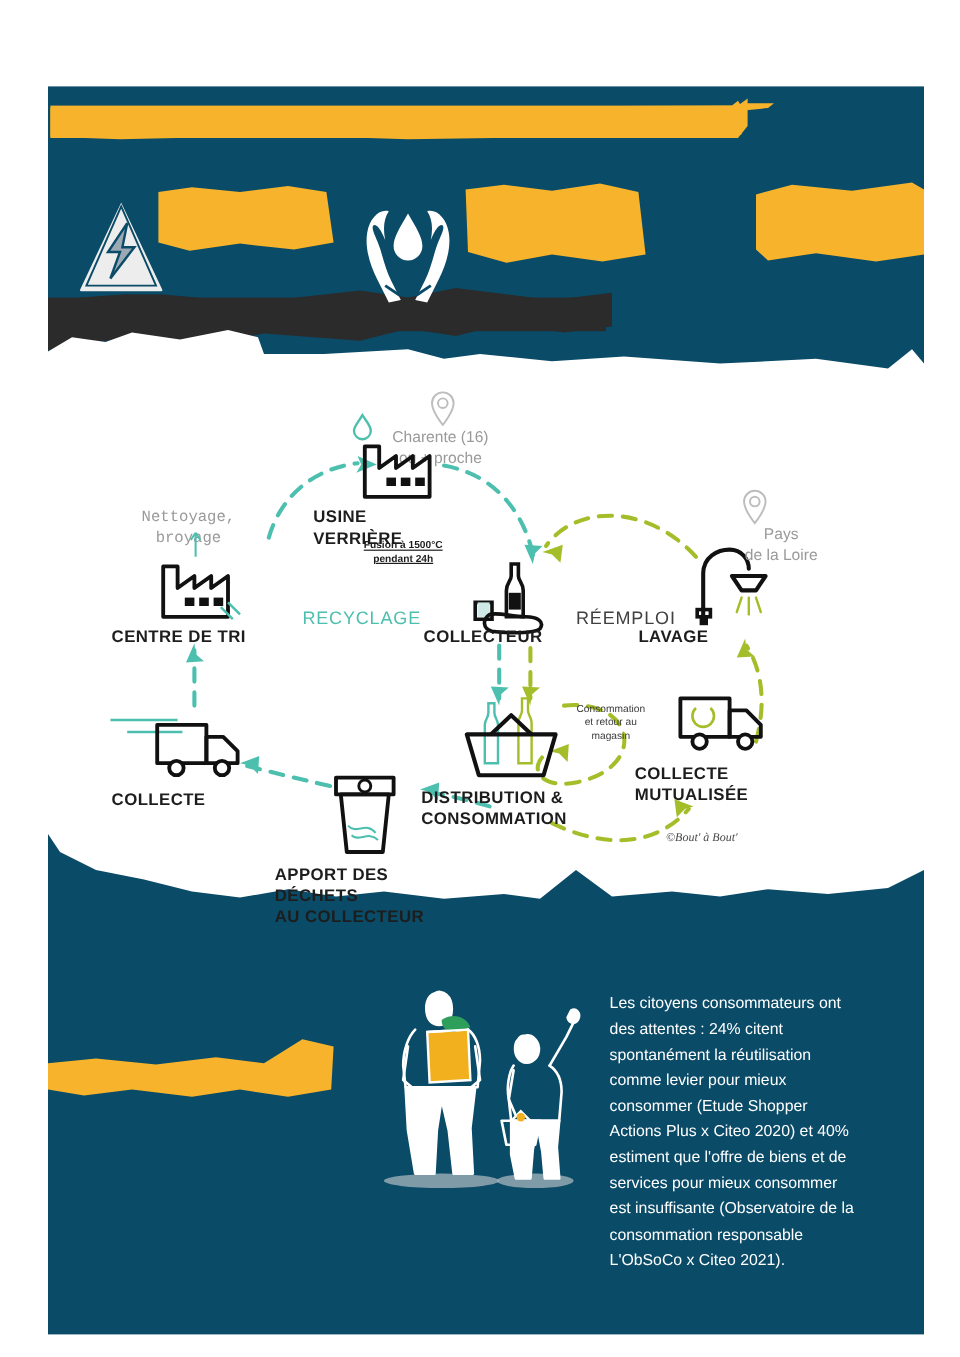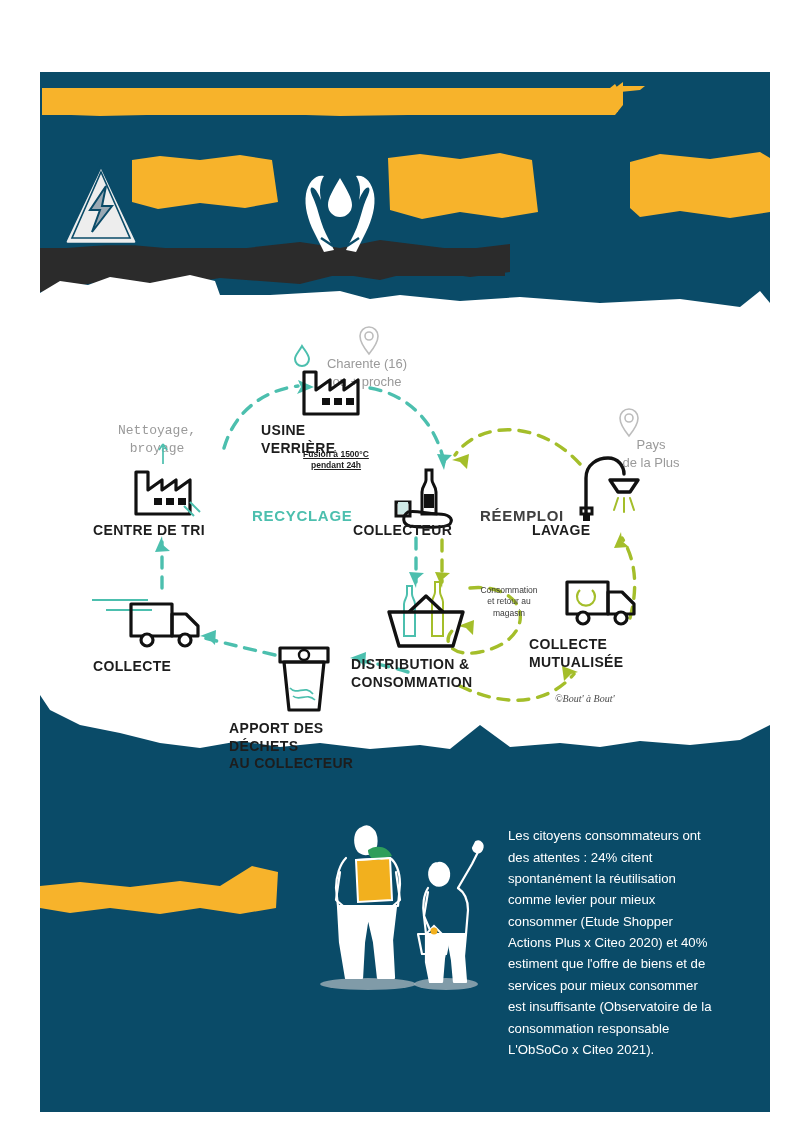--- a/index.html
+++ b/index.html
@@ -15,21 +15,21 @@
   
   .node-label{position:absolute;text-align:left;font-size:14px;font-weight:bold;
     color:#1d1d1d;letter-spacing:.35px;line-height:1.25;width:150px;}
   .sub-label{position:absolute;text-align:center;font-size:8.5px;font-weight:bold;
     color:#1d1d1d;line-height:1.3;width:150px;text-decoration:underline;}
   .muted-label{position:absolute;text-align:center;font-size:13px;color:#9a9a9a;
     line-height:1.35;width:120px;}
   .inner-note{position:absolute;text-align:center;font-size:8.5px;color:#3a3a3a;
     line-height:1.35;width:110px;}
 
-  .section-title{position:absolute;font-size:15px;font-weight:bold;letter-spacing:.7px;}
+  .section-title{position:absolute;font-size:15px;font-weight:normal;letter-spacing:.7px;}
   .t-recyclage{color:#4CBFAE;}
   .t-reemploi{color:#404040;}
 
   .credit{position:absolute;font-family:"Liberation Serif",serif;font-style:italic;
     font-size:10px;color:#4a4a4a;}
 
   
   .bottom-text{position:absolute;left:508px;top:812px;width:205px;color:#ffffff;
     font-size:13.2px;line-height:1.62;}
 
@@ -230,21 +230,21 @@
       </g>
     </svg>
     <div class="node-label" style="left:492px;top:252px;">LAVAGE</div>
 
     <svg class="icon-abs" style="left:578px;top:138px;" width="22" height="30" viewBox="0 0 22 30">
       <path d="M11,1 C16,1 20,5 20,10 C20,17 11,28 11,28 C11,28 2,17 2,10 C2,5 6,1 11,1 Z" fill="none" stroke="#BDBDBD" stroke-width="1.6"></path>
       <circle cx="11" cy="10" r="4" fill="none" stroke="#BDBDBD" stroke-width="1.6"></circle>
     </svg>
     <div class="muted-label" style="left:551px;top:166px;">
       <span>Pays</span><br>
-      <span>de la Plus</span>
+      <span>de la Loire</span>
     </div>
 
     <div class="section-title t-recyclage" style="left:212px;top:237px;">RECYCLAGE</div>
     <div class="section-title t-reemploi" style="left:440px;top:237px;">RÉEMPLOI</div>
 
     <div class="credit" style="left:515px;top:423px;">©Bout' à Bout'</div>
   </div>
 
   <svg class="icon-abs" style="left:40px;top:858px;" width="260" height="76">
     <path fill="#F7B32B" d="M0,28 L40,24 L90,29 L140,23 L180,28 L212,8 L238,14 L236,50

